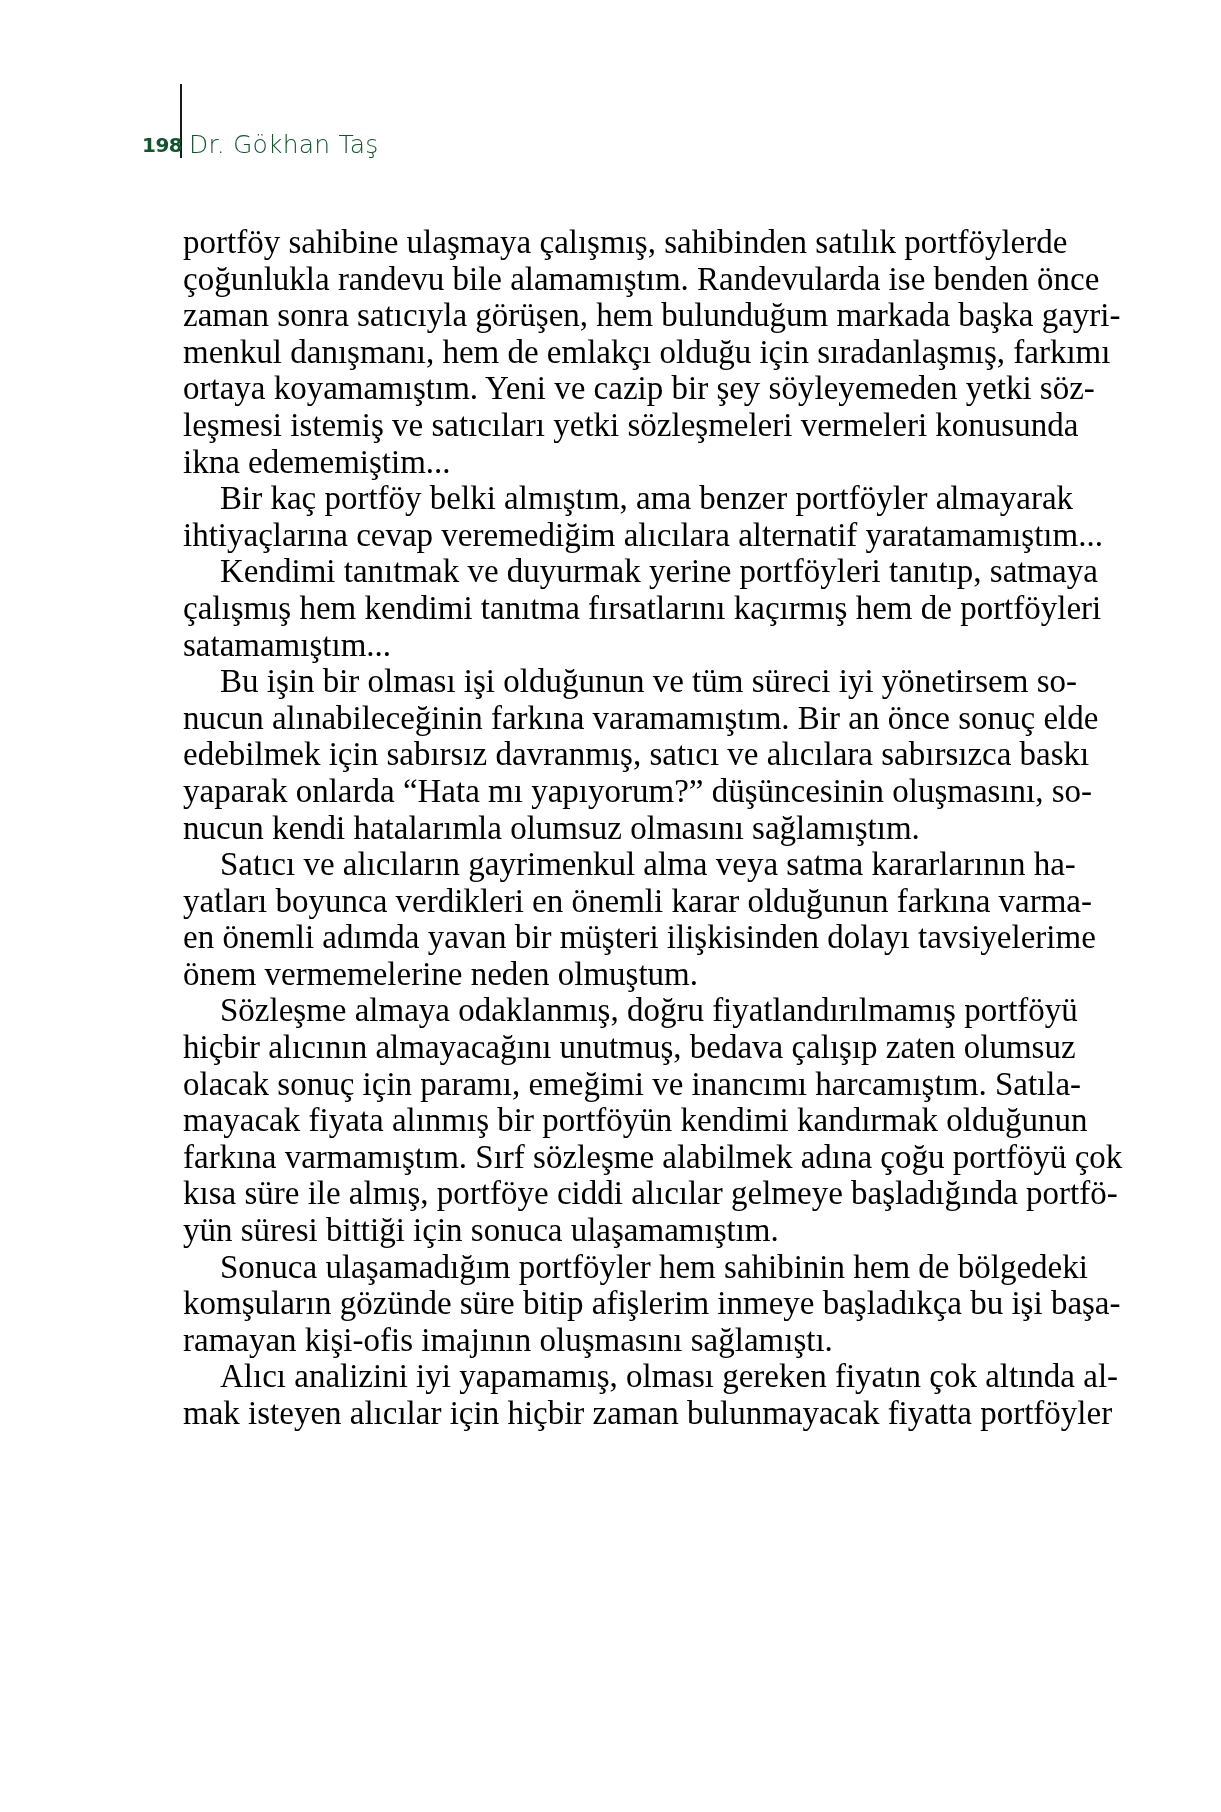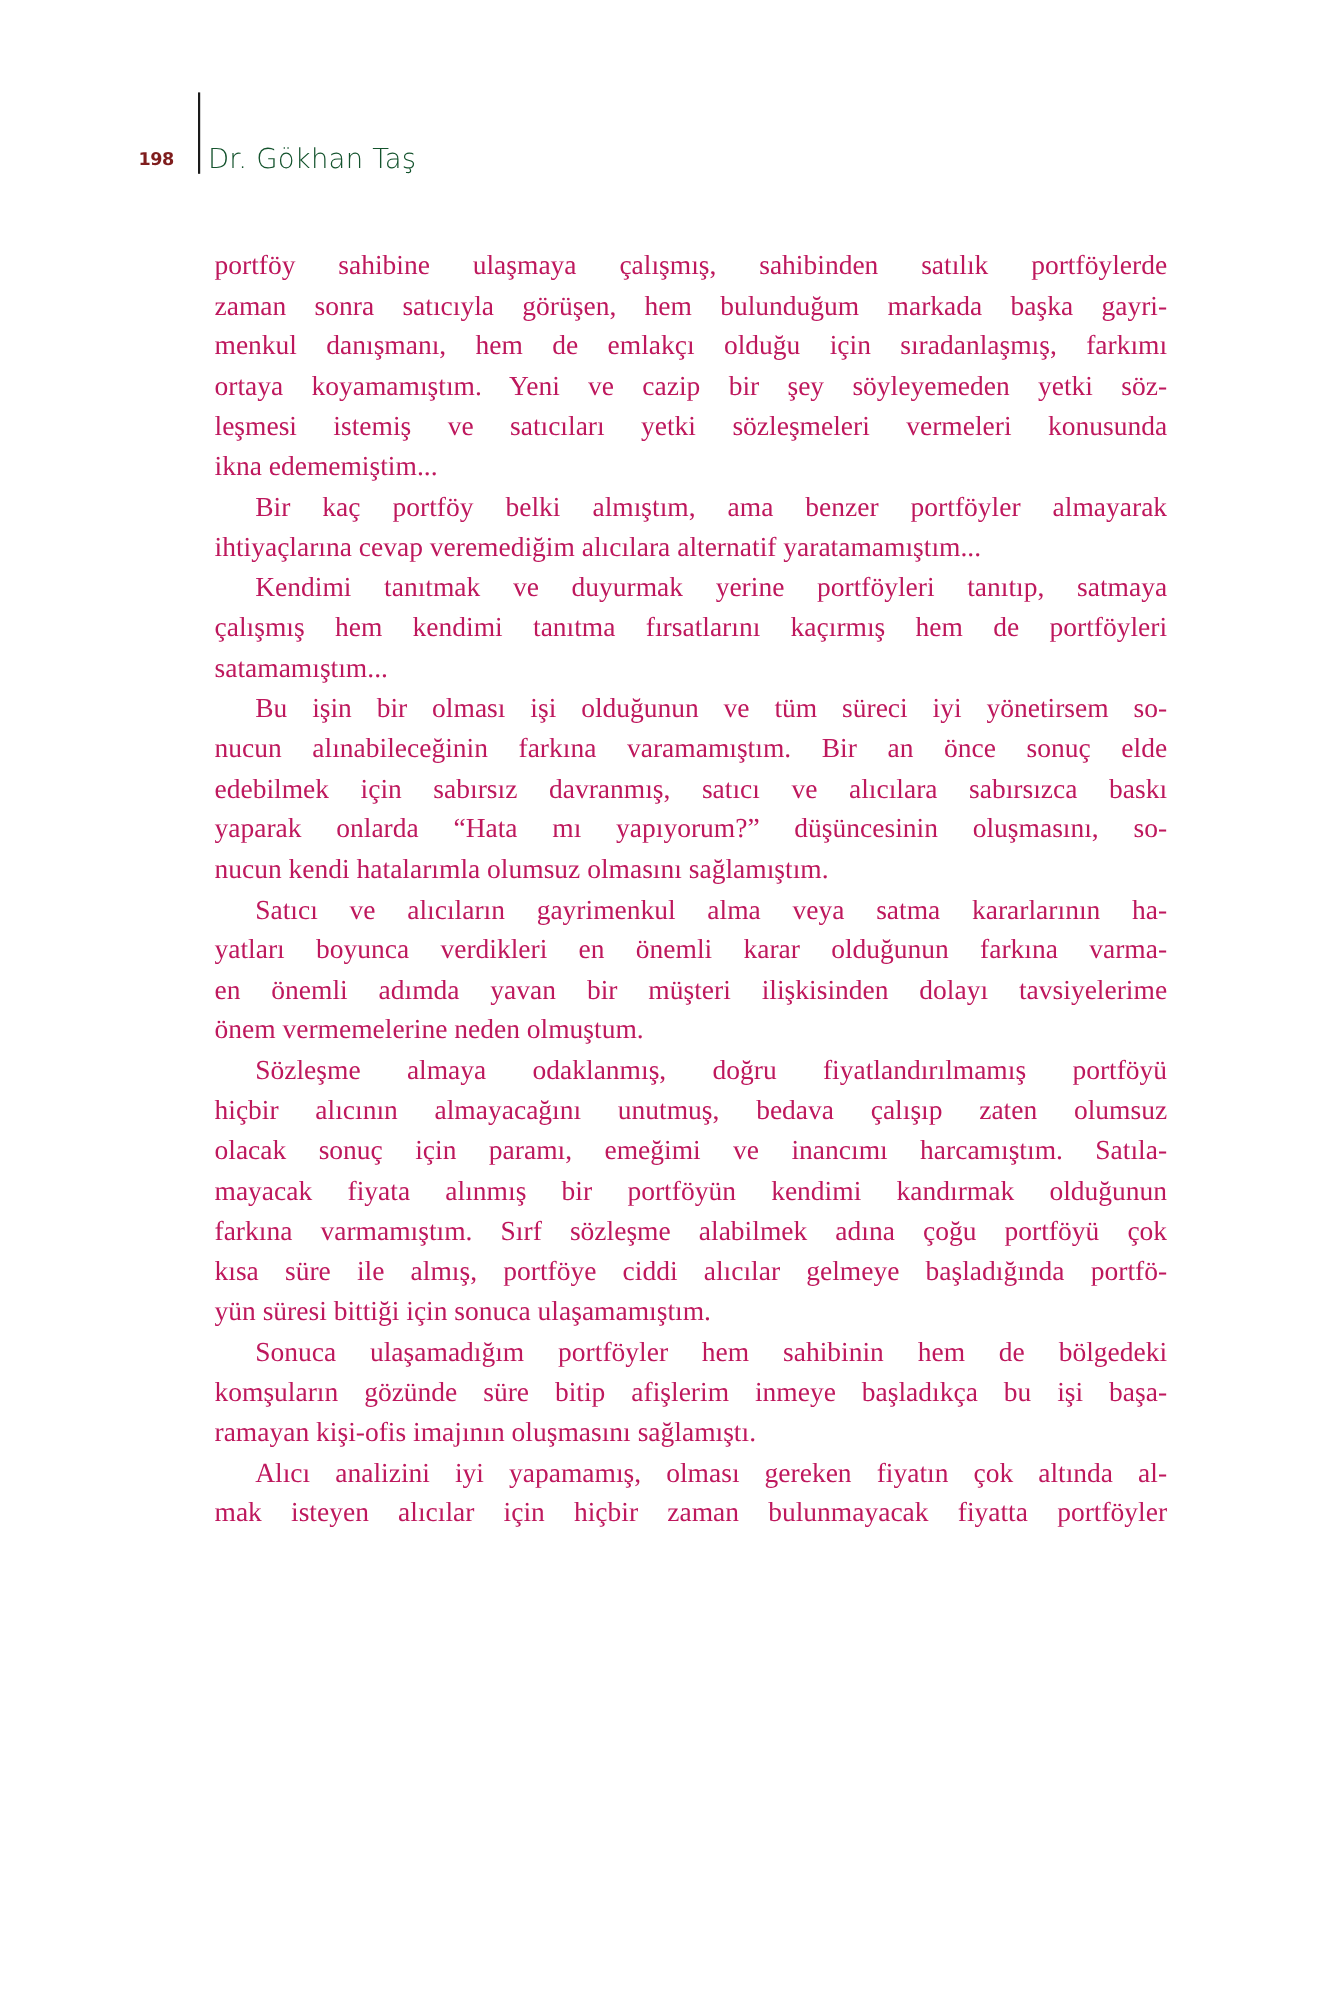--- a/index.html
+++ b/index.html
@@ -1,34 +1,35 @@
 <!DOCTYPE html>
 <html><head>
   <meta charset="utf-8">
   <style>
     html, body { margin: 0; padding: 0; background: #ffffff; }
     body { width: 1221px; height: 1812px; position: relative; overflow: hidden; }
     .page { position: absolute; left: 0; top: 0; width: 1221px; height: 1812px; background: #fff; }
     .rule { position: absolute; left: 180px; top: 84px; width: 1.5px; height: 74px; background: #1a1a1a; }
-    .pageno { position: absolute; left: 126px; top: 130px; font-family: "DejaVu Sans", sans-serif; font-weight: bold; font-size: 16px; color: #7f1d1d; letter-spacing: -0.5px; line-height: 30px; }
+    .pageno { position: absolute; left: 142px; top: 130px; font-family: "DejaVu Sans", sans-serif; font-weight: bold; font-size: 20px; color: #14532d; letter-spacing: -0.5px; line-height: 30px; }
     .author { position: absolute; left: 189px; top: 130px; font-family: "DejaVu Sans", sans-serif; font-size: 25px; color: #14532d; line-height: 30px; font-weight: 300; letter-spacing: 0.2px; }
-    .body { position: absolute; left: 195px; top: 224px; width: 866px; font-family: "Liberation Serif", serif; font-size: 25px; color: #be185d; }
+    .body { position: absolute; left: 183px; top: 224px; width: 866px; font-family: "Liberation Serif", serif; font-size: 33px; color: #000000; }
     .line { height: 36.6px; line-height: 36.6px; white-space: nowrap; text-align: justify; text-align-last: justify; transform-origin: left center; }
     .line.last { text-align-last: left; }
     .line.indent { padding-left: 37px; }
   </style>
 </head>
 <body>
 
 <div class="page">
   <div class="rule"></div>
   <div class="pageno">198</div>
   <div class="author">Dr. Gökhan Taş</div>
   <div class="body" id="body-text">
       <div class="line">portföy sahibine ulaşmaya çalışmış, sahibinden satılık portföylerde</div>
+      <div class="line">çoğunlukla randevu bile alamamıştım. Randevularda ise benden önce</div>
       <div class="line">zaman sonra satıcıyla görüşen, hem bulunduğum markada başka gayri-</div>
       <div class="line">menkul danışmanı, hem de emlakçı olduğu için sıradanlaşmış, farkımı</div>
       <div class="line">ortaya koyamamıştım. Yeni ve cazip bir şey söyleyemeden yetki söz-</div>
       <div class="line">leşmesi istemiş ve satıcıları yetki sözleşmeleri vermeleri konusunda</div>
       <div class="line last">ikna edememiştim...</div>
       <div class="line indent">Bir kaç portföy belki almıştım, ama benzer portföyler almayarak</div>
       <div class="line last">ihtiyaçlarına cevap veremediğim alıcılara alternatif yaratamamıştım...</div>
       <div class="line indent">Kendimi tanıtmak ve duyurmak yerine portföyleri tanıtıp, satmaya</div>
       <div class="line">çalışmış hem kendimi tanıtma fırsatlarını kaçırmış hem de portföyleri</div>
       <div class="line last">satamamıştım...</div>

